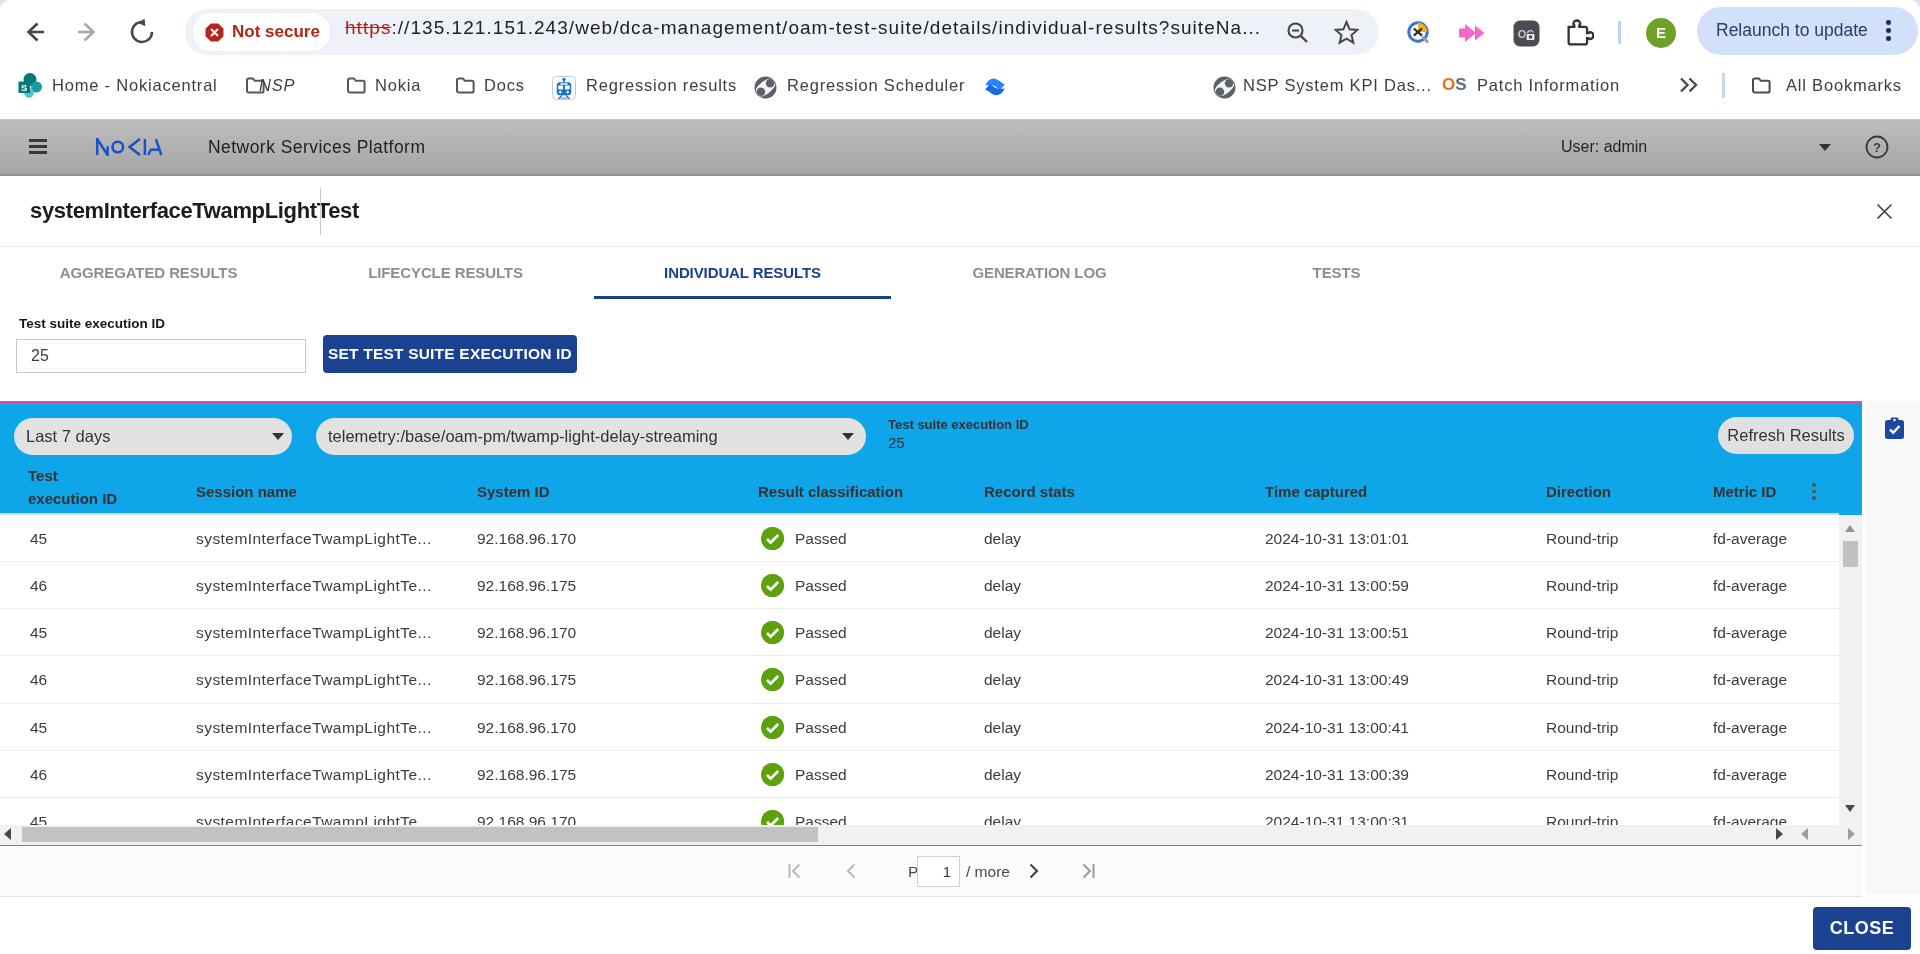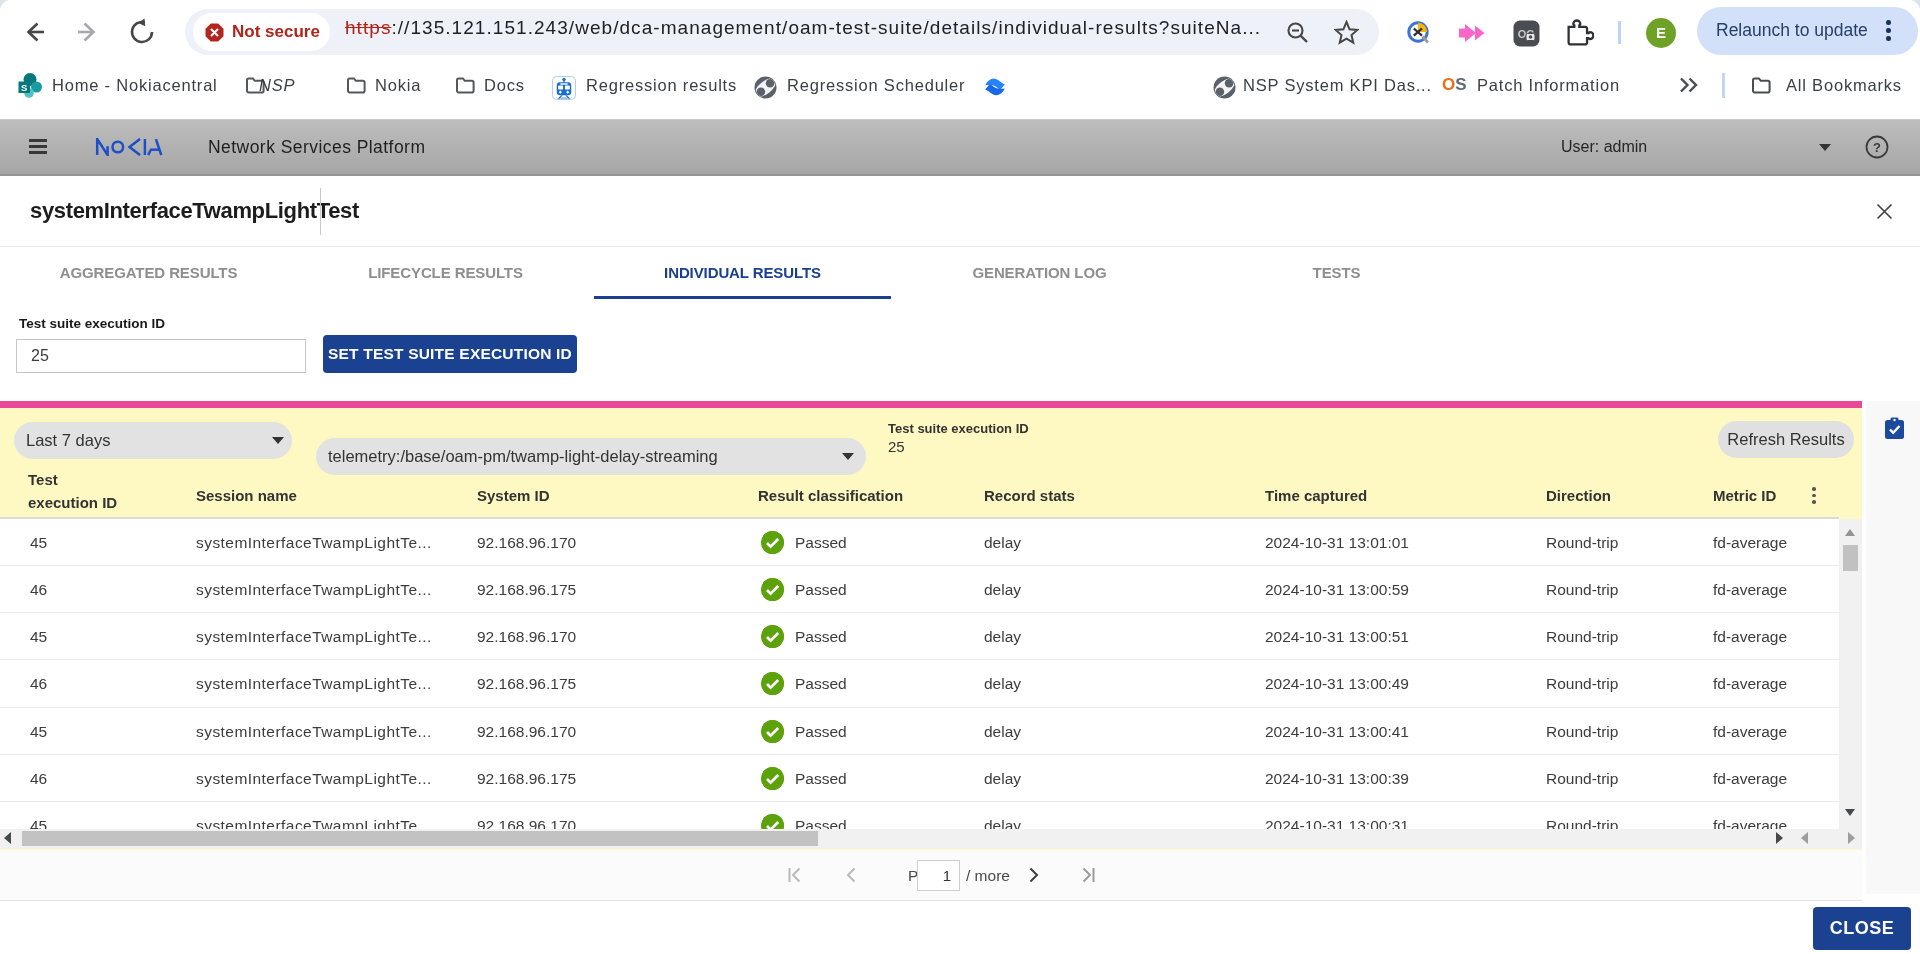--- a/index.html
+++ b/index.html
@@ -56,22 +56,22 @@
   
   #tslabel { left:19px; top:316px; font-size:13.5px; font-weight:bold; color:#191919; }
   #tsinput { left:16px; top:339px; width:290px; height:34px; background:#fff;
     border:1px solid #c6c6c6; font-size:16px; color:#3a3a3a; line-height:32px;
     padding-left:14px; }
   #setbtn { left:323px; top:335px; width:254px; height:38px; background:#1b4191;
     border-radius:4px; color:#fff; font-weight:bold; font-size:15.5px; letter-spacing:-0.4px;
     text-align:center; line-height:38px; letter-spacing:0.2px; }
 
   
-  #panel { left:0; top:401px; width:1862px; height:493px; background:#fef9c3;
-    border-top:7px solid #ec4899; }
+  #panel { left:0; top:401px; width:1862px; height:493px; background:#0ea5e9;
+    border-top:3px solid #ec4899; }
   #sidebar { left:1866px; top:401px; width:54px; height:493px; background:#f8f8f9; }
   .pill { position:absolute; height:37px; border-radius:18.5px; background:#e2e2e2;
     font-size:16.5px; color:#333; }
   .pill span { position:absolute; left:12px; top:0; line-height:37px; white-space:nowrap; }
   .caret { position:absolute; width:0; height:0; border-left:6px solid transparent;
     border-right:6px solid transparent; border-top:7px solid #333; top:15px; }
 
   .th { position:absolute; font-size:15px; font-weight:bold; color:#333;
     white-space:nowrap; }
 
@@ -296,21 +296,21 @@
 
   <div class="abs" id="tslabel">Test suite execution ID</div>
   <div class="abs" id="tsinput">25</div>
   <div class="abs" id="setbtn">SET TEST SUITE EXECUTION ID</div>
 
   <div class="abs" id="panel">
     <div class="pill" style="left:14px; top:14px; width:278px;">
         <span>Last 7 days</span>
         <i class="caret" style="left:258px;"></i>
       </div>
-    <div class="pill" style="left:316px; top:30px; width:550px;text-decoration:underline;">
+    <div class="pill" style="left:316px; top:14px; width:550px;text-decoration:underline;">
         <span>telemetry:/base/oam-pm/twamp-light-delay-streaming</span>
         <i class="caret" style="left:526px;"></i>
       </div>
     <div class="th" style="left:888px; top:13px; font-size:13px;">Test suite execution ID</div>
     <div class="abs" style="left:888px; top:30px; font-size:15px; color:#333;">25</div>
     <div class="pill" style="left:1718px; top:13px; width:136px; background:#e0e0e0;">
         <span style="left:0; width:136px; text-align:center;">Refresh Results</span>
       </div>
 
     <div class="th" style="left:28px; top:61px; line-height:22.5px;">Test<br>execution ID</div>

